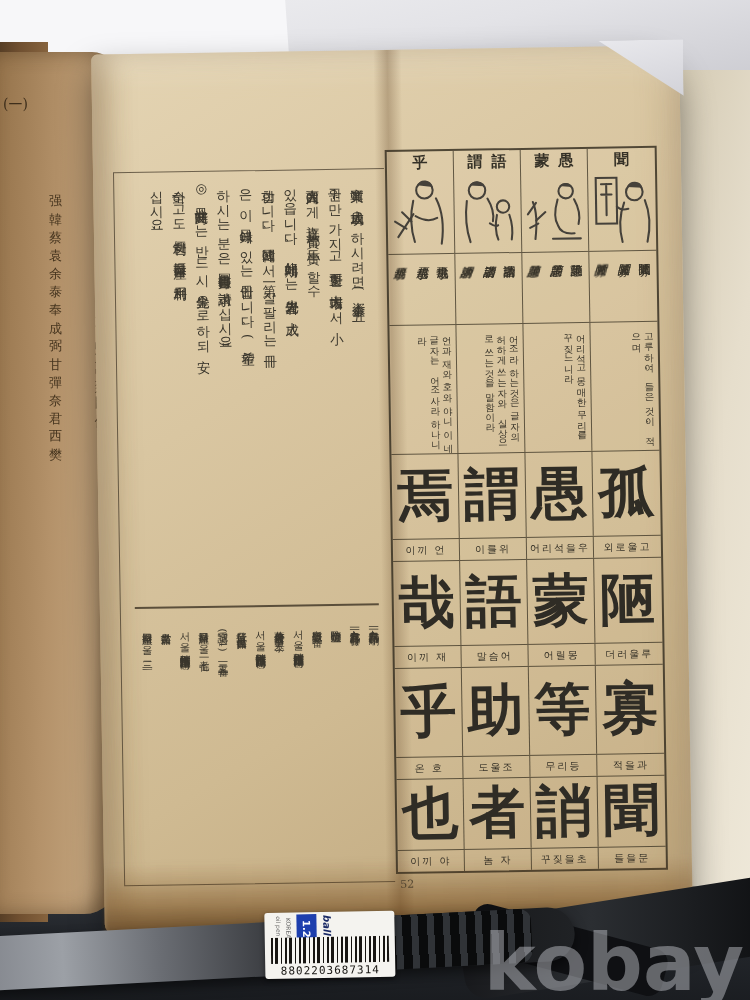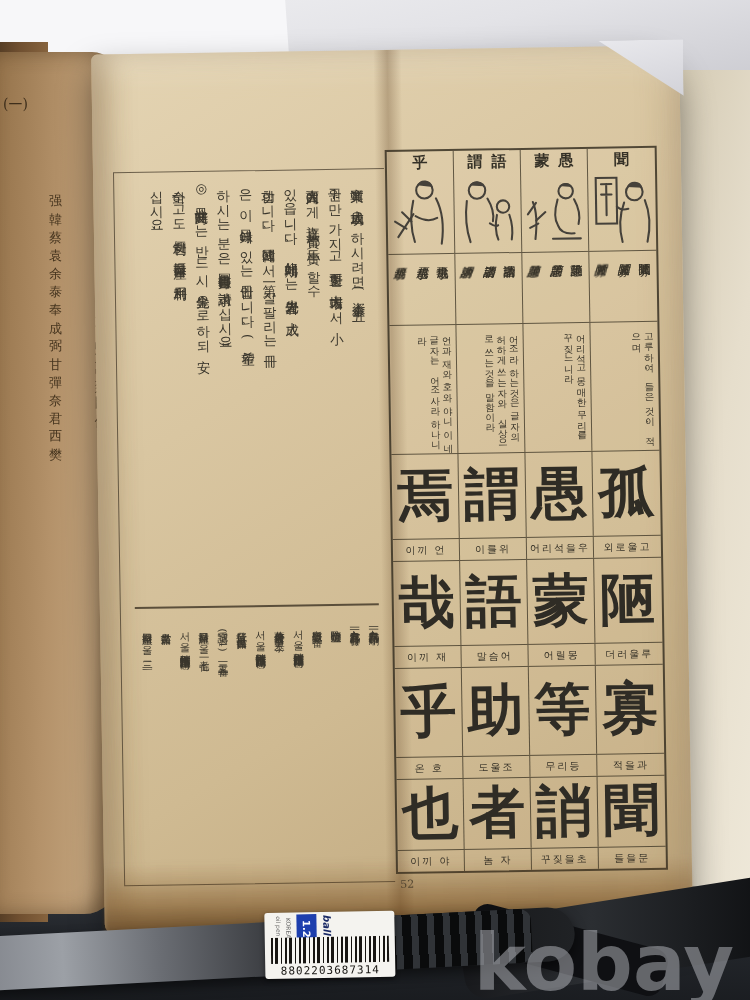--- a/index.html
+++ b/index.html
@@ -96,21 +96,21 @@
   .stk-ball{position:absolute;left:52px;top:8px;font-family:"DejaVu Sans",sans-serif;
     font-style:italic;font-weight:bold;font-size:10px;color:#1a2a66;transform:rotate(90deg);}
   .stk-txt{position:absolute;font-family:"DejaVu Sans",sans-serif;font-size:6px;color:#666;
     transform:rotate(90deg);}
   .stk-txt.t1{left:4px;top:10px;}
   .stk-txt.t2{left:14px;top:12px;}
   .stk-barcode{position:absolute;left:6px;bottom:15px;width:118px;height:26px;
     background:repeating-linear-gradient(90deg,#171512 0 2px,#f6f5f1 2px 4px,#171512 4px 7px,#f6f5f1 7px 10px,#171512 10px 11px,#f6f5f1 11px 14px);}
   .stk-digits{position:absolute;left:0;bottom:1px;width:100%;text-align:center;
     font-family:"DejaVu Sans Mono",monospace;font-size:11px;letter-spacing:1px;color:#171512;}
-  .watermark{position:absolute;right:16px;bottom:0px;font-family:"DejaVu Sans",sans-serif;
+  .watermark{position:absolute;right:6px;bottom:0px;font-family:"DejaVu Sans",sans-serif;
     font-weight:bold;font-size:78px;line-height:.95;color:rgba(185,188,193,.5);}
 </style>
 </head>
 <body>
 
 <div id="scene">
 
   <div class="bg-paper-top"></div>
   <div class="bg-paper-bright"></div>
   <div class="bg-wall-right"></div>

